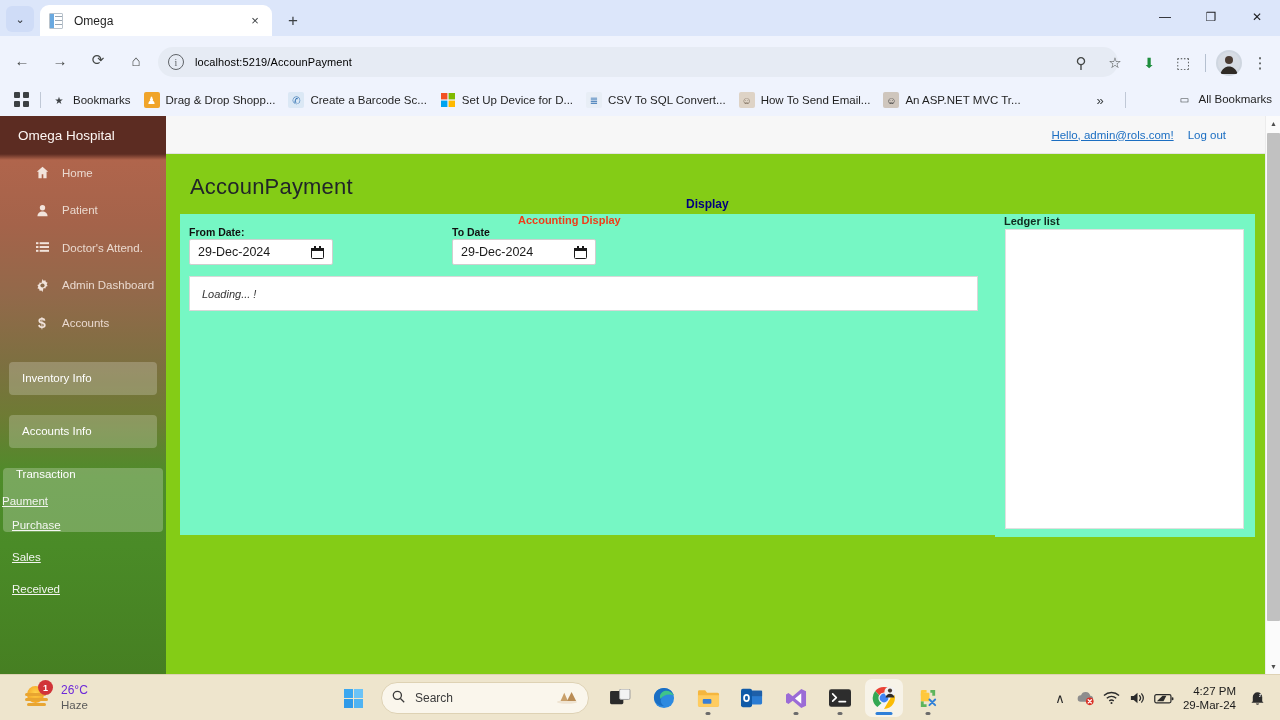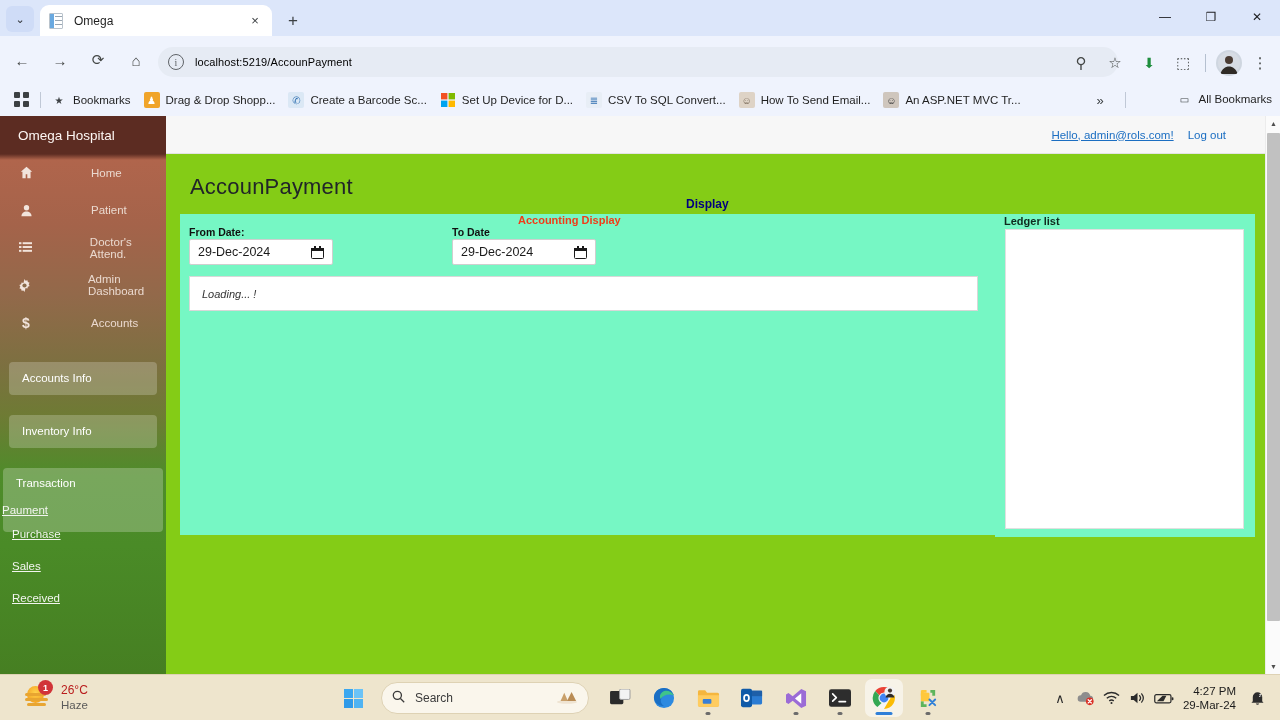--- a/index.html
+++ b/index.html
@@ -149,40 +149,40 @@
       #92694a 180px, #7c7040 250px,
       #6e7b34 300px, #4e8c2a 360px,
       #4a8b27 430px, #467f22 558px);
     color: #f3ece8;
   }
   .brand {
     height: 38px; display: flex; align-items: center; padding-left: 18px;
     font-size: 13.5px; color: #fdf7f4;
   }
   .nav-item {
-    height: 37.5px; display: flex; align-items: center; padding-left: 16px;
-    font-size: 11.5px; color: #ead9cf; gap: 45px;
+    height: 37.5px; display: flex; align-items: center; padding-left: 32px;
+    font-size: 11.5px; color: #ead9cf;
   }
   .nav-ico {
     width: 20px; margin-right: 10px; display: flex; align-items: center;
     justify-content: center; font-size: 13px; color: #f2e4dc;
   }
   .sec-btn {
     margin: 7px 9px 0 9px; height: 33px; border-radius: 4px;
     background: rgba(255,255,255,0.22);
     display: flex; align-items: center; padding-left: 13px;
     font-size: 11.5px; color: #ffffff;
   }
   .txn-wrap { position: relative; margin-top: 20px; }
   .txn-box {
     position: absolute; left: 3px; top: 0; right: 3px; height: 64px;
     background: rgba(255,255,255,0.24); border-radius: 4px;
   }
   .txn-label {
-    position: relative; padding-left: 16px; padding-top: 9px;
+    position: relative; padding-left: 16px; 
     font-size: 11.5px; color: #ffffff;
   }
   .txn-payment {
     position: relative; padding-left: 2px; padding-top: 15px;
     font-size: 11.5px; color: #f2f5ef; text-decoration: underline;
   }
   .link-list { margin-top: 12px; padding-left: 12px; }
   .link-list a {
     display: block; font-size: 11.5px; color: #f2f5ef;
     text-decoration: underline; margin-bottom: 20px;
@@ -293,21 +293,21 @@
   }
   .haze1 { left: 1px; top: 10px; width: 21px; }
   .haze2 { left: 1px; top: 15px; width: 23px; }
   .haze3 { left: 3px; top: 20px; width: 19px; }
   .badge {
     position: absolute; left: 14px; top: -3px; width: 15px; height: 15px;
     border-radius: 50%; background: #d13438; color: #fff; font-size: 9px;
     display: flex; align-items: center; justify-content: center; font-weight: bold;
   }
   .weather-txt { line-height: 1.22; }
-  .weather-temp { font-size: 12px; color: #b91c1c; }
+  .weather-temp { font-size: 12px; color: #6d28d9; }
   .weather-cond { font-size: 11.5px; color: #5b5b5b; }
   .tb-center {
     position: absolute; left: 334px; top: 4px; height: 38px;
     display: flex; align-items: center;
   }
   .start-btn {
     width: 38px; height: 38px; display: flex; align-items: center;
     justify-content: center;
   }
   .winlogo { width: 19px; height: 19px; display: grid;
@@ -504,24 +504,24 @@
             </svg>
         </span>
         <span>Admin Dashboard</span>
       </div>
       <div class="nav-item">
         <span class="nav-ico" style="font-weight:bold;font-size:14px;">$</span>
         <span>Accounts</span>
       </div>
 
       <div class="sec-btn" style="margin-top:20px;">
+        <span>Inventory Info</span>
+      </div>
+      <div class="sec-btn" style="margin-top:20px;">
         <span>Accounts Info</span>
-      </div>
-      <div class="sec-btn" style="margin-top:20px;">
-        <span>Inventory Info</span>
       </div>
 
       <div class="txn-wrap">
         <div class="txn-box"></div>
         <div class="txn-label">Transaction</div>
         <div class="txn-payment">Paument</div>
       </div>
 
       <div class="link-list">
         <a href="#">Purchase</a>

